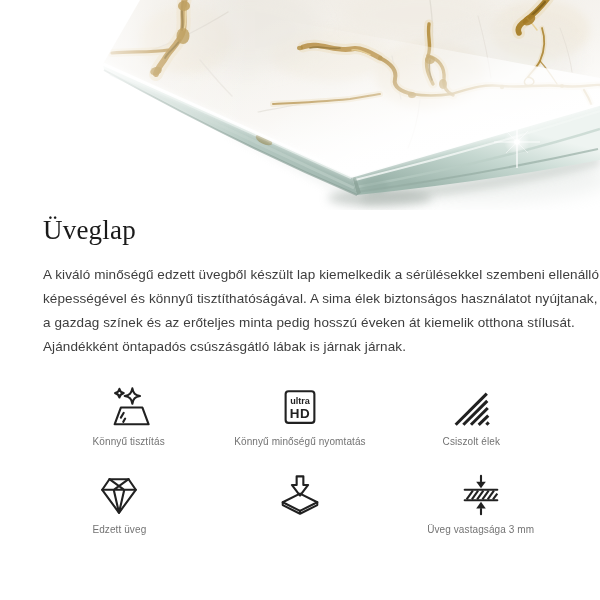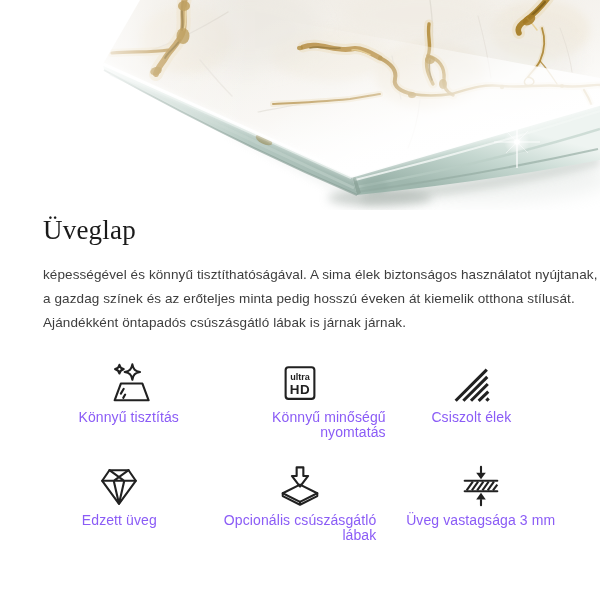--- a/index.html
+++ b/index.html
@@ -10,22 +10,22 @@
   .title{font-family:"Liberation Serif","DejaVu Serif",serif;font-weight:400;
          font-size:27px;line-height:33px;color:#1a1a1a;margin:4px 0 16px 0;letter-spacing:.2px;}
   .desc{margin-top:13px;font-size:13.5px;line-height:24px;color:#3d3d3d;letter-spacing:.1px;}
   .desc .dline{white-space:nowrap;}
   .features{margin-top:27px;display:flex;flex-direction:column;}
   .feature-row{display:flex;justify-content:center;}
   .feature-row + .feature-row{margin-top:25px;gap:28px;}
   .feature{width:194px;display:flex;flex-direction:column;align-items:center;}
   .feature .icon{height:44px;display:flex;align-items:center;justify-content:center;}
   .feature .icon svg{display:block;}
-  .feature .label{margin-top:4px;font-size:14px;line-height:15px;color:#8b5cf6;
-                  text-align:right;letter-spacing:.1px;}
+  .feature .label{margin-top:4px;font-size:10px;line-height:15px;color:#737373;
+                  text-align:left;letter-spacing:.1px;}
   .ic{stroke:#212121;fill:none;stroke-width:2.2;stroke-linecap:round;stroke-linejoin:round;}
   .icf{fill:#212121;stroke:none;}
   .ic-badge-text{font-family:"Liberation Sans",sans-serif;fill:#212121;}
 </style>
 </head>
 <body>
 
 <div class="page">
 
   <svg class="hero" width="600" height="210" viewBox="0 0 600 210" aria-hidden="true">
@@ -197,20 +197,21 @@
     </g>
 
     <rect x="0" y="0" width="250" height="210" fill="url(#fadeGrad)"></rect>
   </svg>
 
   <div class="content">
     <h1 class="title">
       <span>Üveglap</span><br>
     </h1>
     <div class="desc">
+      <div class="dline">A kiváló minőségű edzett üvegből készült lap kiemelkedik a sérülésekkel szembeni ellenálló</div>
       <div class="dline">képességével és könnyű tisztíthatóságával. A sima élek biztonságos használatot nyújtanak,</div>
       <div class="dline">a gazdag színek és az erőteljes minta pedig hosszú éveken át kiemelik otthona stílusát.</div>
       <div class="dline">Ajándékként öntapadós csúszásgátló lábak is járnak járnak.</div>
     </div>
 
     <div class="features">
       <div class="feature-row">
 
         <div class="feature">
           <span class="icon">
@@ -265,21 +266,20 @@
         </div>
 
         <div class="feature">
           <span class="icon">
             <svg width="46" height="46" viewBox="0 0 48 48">
               <path class="ic" stroke-width="2" d="M6,30.5 L24,21.5 L42,30.5 L24,39.5 Z"></path>
               <path class="ic" stroke-width="2" d="M6,30.5 L6,33.5 L24,42.5 L42,33.5 L42,30.5 M24,39.5 L24,42.5"></path>
               <path class="ic" stroke-width="2" fill="#ffffff" d="M20.5,3.5 H27.5 V12.5 H32.5 L24,23.5 L15.5,12.5 H20.5 Z"></path>
             </svg>
           </span>
-          <span class="label">Opcionális csúszásgátló lábak</span>
         </div>
 
         <div class="feature">
           <span class="icon">
             <svg width="46" height="46" viewBox="0 0 48 48">
               <path class="ic" stroke-width="2" d="M7,17.5 H41 M7,28.5 H41"></path>
               <g stroke="#212121" stroke-width="2.2" stroke-linecap="butt">
                 <line x1="9" y1="27.5" x2="15.5" y2="18.5"></line>
                 <line x1="14.5" y1="27.5" x2="21" y2="18.5"></line>
                 <line x1="20" y1="27.5" x2="26.5" y2="18.5"></line>

